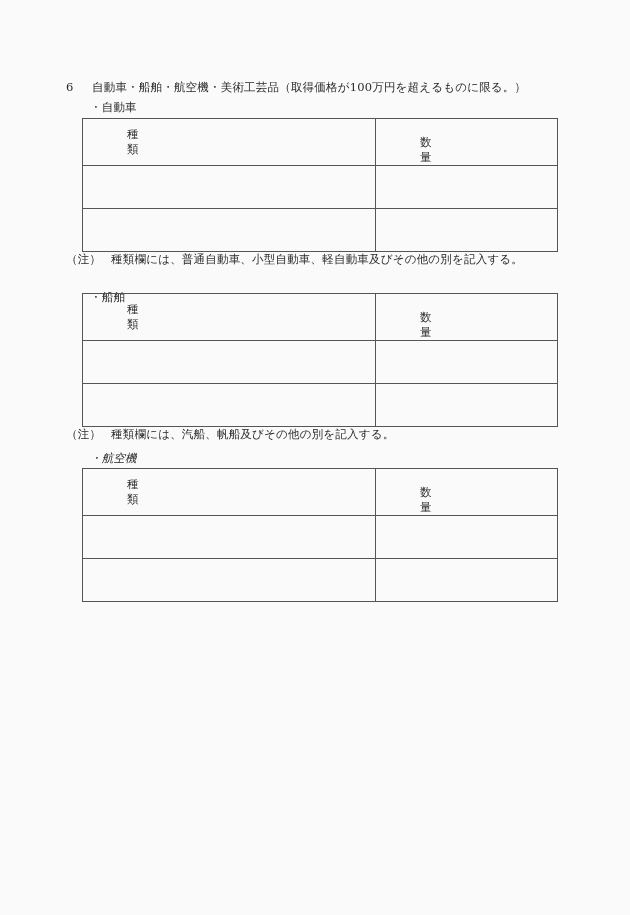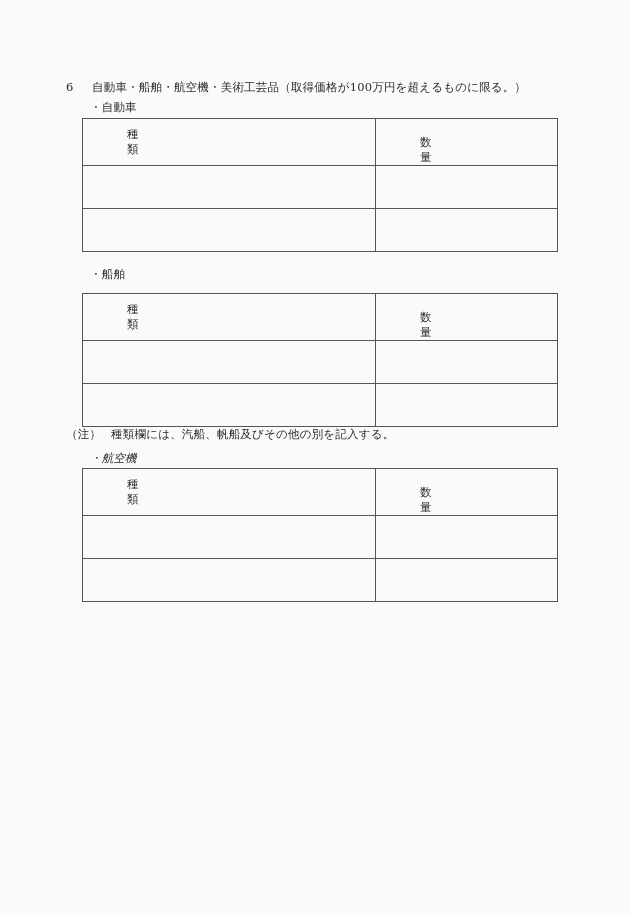--- a/index.html
+++ b/index.html
@@ -129,22 +129,25 @@
         <td></td>
         <td></td>
       </tr>
       <tr class="data-row">
         <td></td>
         <td></td>
       </tr>
     </tbody>
   </table>
 
+  <div class="note-line" style="top:251px;">
+    <span class="note-tag">（注）</span><span>種類欄には、普通自動車、小型自動車、軽自動車及びその他の別を記入する。</span>
+  </div>
 
-  <div class="section-label" style="top:266px;">・船舶</div>
+  <div class="section-label" style="top:289px;">・船舶</div>
 
   <table class="form-table" style="top:293px;">
     <colgroup>
         <col class="col-type">
         <col class="col-qty">
       </colgroup>
     <tbody>
       <tr class="header-row">
         <td><span class="hdr-type">種類</span></td>
         <td><span class="hdr-qty">数量</span></td>

